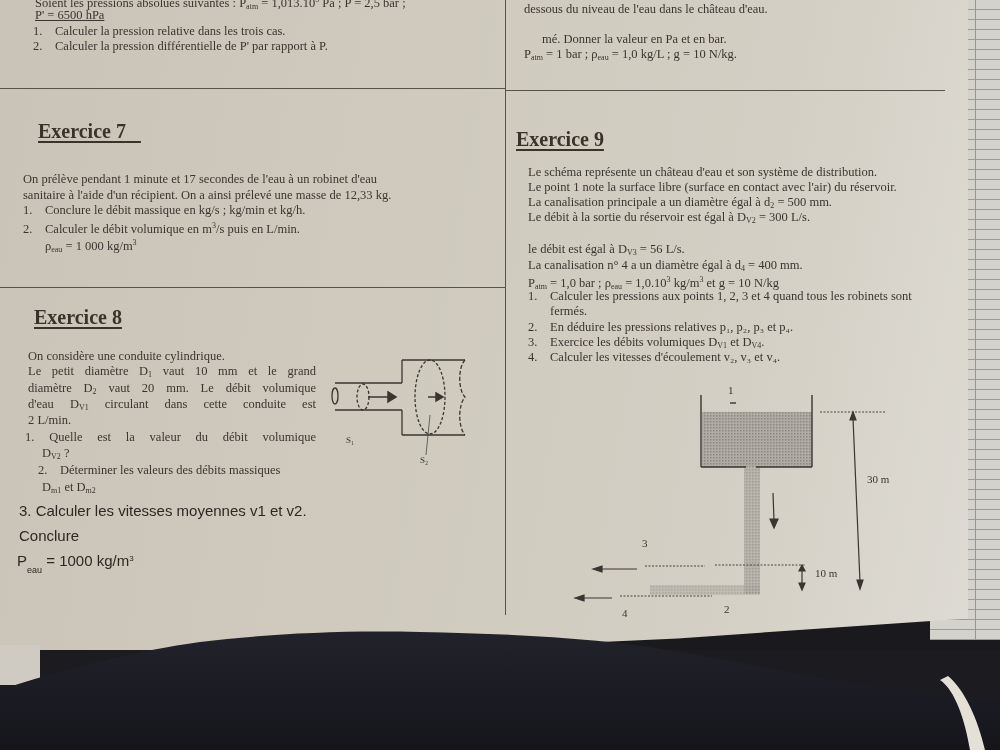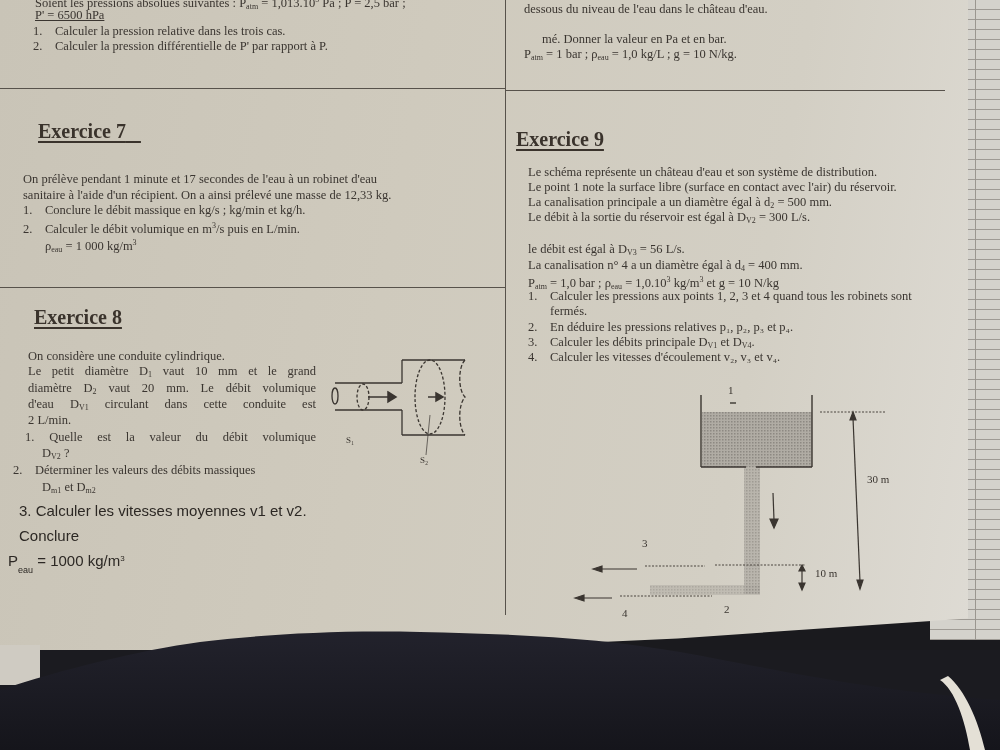--- a/index.html
+++ b/index.html
@@ -69,25 +69,25 @@
   <div class="txt" style="left:45px;top:236px;"><span>ρ</span><sub>eau</sub><span> = 1 000 kg/m</span><sup>3</sup></div>
 
   <div class="title" style="left:34px;top:306px;">Exercice 8</div>
   <div class="txt" style="left:28px;top:349px;">On considère une conduite cylindrique.</div>
   <div class="txt justify" style="left:28px;top:364px;width:288px;"><span>Le petit diamètre D</span><sub>1</sub><span> vaut 10 mm et le grand</span></div>
   <div class="txt justify" style="left:28px;top:381px;width:288px;"><span>diamètre D</span><sub>2</sub><span> vaut 20 mm. Le débit volumique</span></div>
   <div class="txt justify" style="left:28px;top:397px;width:288px;"><span>d'eau D</span><sub>V1</sub><span> circulant dans cette conduite est</span></div>
   <div class="txt" style="left:28px;top:413px;">2 L/min.</div>
   <div class="txt justify" style="left:25px;top:430px;width:291px;"><span>1.</span>&nbsp;<span>Quelle est la valeur du débit volumique</span></div>
   <div class="txt" style="left:42px;top:446px;"><span>D</span><sub>V2</sub><span> ?</span></div>
-  <div class="txt" style="left:13px;top:463px;"><span class="num">2.</span><span>Déterminer les valeurs des débits massiques</span></div>
+  <div class="txt" style="left:38px;top:463px;"><span class="num">2.</span><span>Déterminer les valeurs des débits massiques</span></div>
   <div class="txt" style="left:42px;top:480px;"><span>D</span><sub>m1</sub><span> et D</span><sub>m2</sub></div>
   <div class="txt sans" style="left:19px;top:504px;">3. Calculer les vitesses moyennes v1 et v2.</div>
   <div class="txt sans" style="left:19px;top:529px;">Conclure</div>
-  <div class="txt sans" style="left:8px;top:552px;"><span>P</span><sub style="font-size:9px;vertical-align:-7px;">eau</sub><span> = 1000 kg/m</span><sup>3</sup></div>
+  <div class="txt sans" style="left:17px;top:552px;"><span>P</span><sub style="font-size:9px;vertical-align:-7px;">eau</sub><span> = 1000 kg/m</span><sup>3</sup></div>
 
   <svg style="left:330px;top:355px;" width="150" height="110" viewBox="0 0 150 110">
     <g stroke="#3a3530" stroke-width="1.3" fill="none">
 
       <line x1="5" y1="28" x2="72" y2="28"></line>
       <line x1="5" y1="55" x2="72" y2="55"></line>
       <ellipse cx="5" cy="41" rx="3" ry="8"></ellipse>
 
       <line x1="72" y1="28" x2="72" y2="5"></line>
       <line x1="72" y1="55" x2="72" y2="80"></line>
@@ -115,21 +115,21 @@
   <div class="txt" style="left:528px;top:165px;">Le schéma représente un château d'eau et son système de distribution.</div>
   <div class="txt" style="left:528px;top:180px;">Le point 1 note la surface libre (surface en contact avec l'air) du réservoir.</div>
   <div class="txt" style="left:528px;top:195px;"><span>La canalisation principale a un diamètre égal à d</span><sub>2</sub><span> = 500 mm.</span></div>
   <div class="txt" style="left:528px;top:210px;"><span>Le débit à la sortie du réservoir est égal à D</span><sub>V2</sub><span> = 300 L/s.</span></div>
   <div class="txt" style="left:528px;top:242px;"><span>le débit est égal à D</span><sub>V3</sub><span> = 56 L/s.</span></div>
   <div class="txt" style="left:528px;top:258px;"><span>La canalisation n° 4 a un diamètre égal à d</span><sub>4</sub><span> = 400 mm.</span></div>
   <div class="txt" style="left:528px;top:273px;"><span>P</span><sub>atm</sub><span> = 1,0 bar ; ρ</span><sub>eau</sub><span> = 1,0.10</span><sup>3</sup><span> kg/m</span><sup>3</sup><span> et g = 10 N/kg</span></div>
   <div class="txt" style="left:528px;top:289px;"><span class="num">1.</span><span>Calculer les pressions aux points 1, 2, 3 et 4 quand tous les robinets sont</span></div>
   <div class="txt" style="left:550px;top:304px;">fermés.</div>
   <div class="txt" style="left:528px;top:320px;"><span class="num">2.</span><span>En déduire les pressions relatives p₁, p₂, p₃ et p₄.</span></div>
-  <div class="txt" style="left:528px;top:335px;"><span class="num">3.</span><span>Calculer les débits principale D</span><sub>V1</sub><span> et D</span><sub>V4</sub><span>.</span></div>
+  <div class="txt" style="left:528px;top:335px;"><span class="num">3.</span><span>Exercice les débits volumiques D</span><sub>V1</sub><span> et D</span><sub>V4</sub><span>.</span></div>
   <div class="txt" style="left:528px;top:350px;"><span class="num">4.</span><span>Calculer les vitesses d'écoulement v₂, v₃ et v₄.</span></div>
 
   <svg style="left:560px;top:370px;" width="360" height="260" viewBox="0 0 360 260">
     <defs>
       <pattern id="water" width="3" height="3" patternUnits="userSpaceOnUse">
         <rect width="3" height="3" fill="#b0aca4"></rect>
         <rect width="1.5" height="1.5" fill="#8d8982"></rect>
       </pattern>
     </defs>
 

